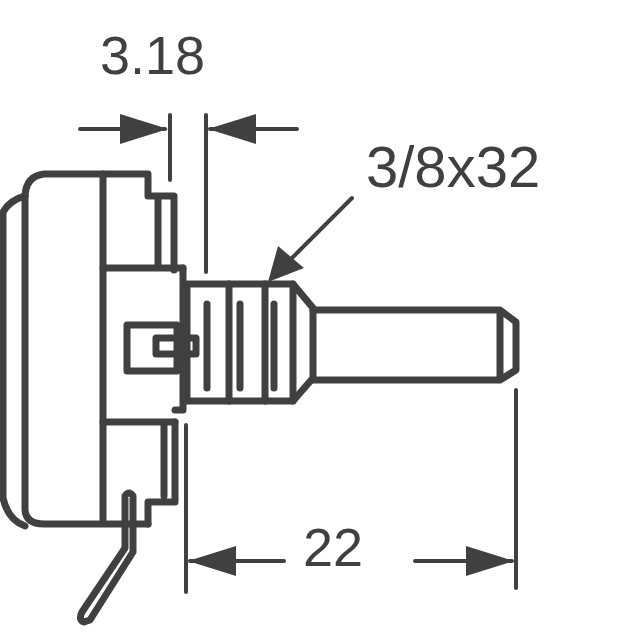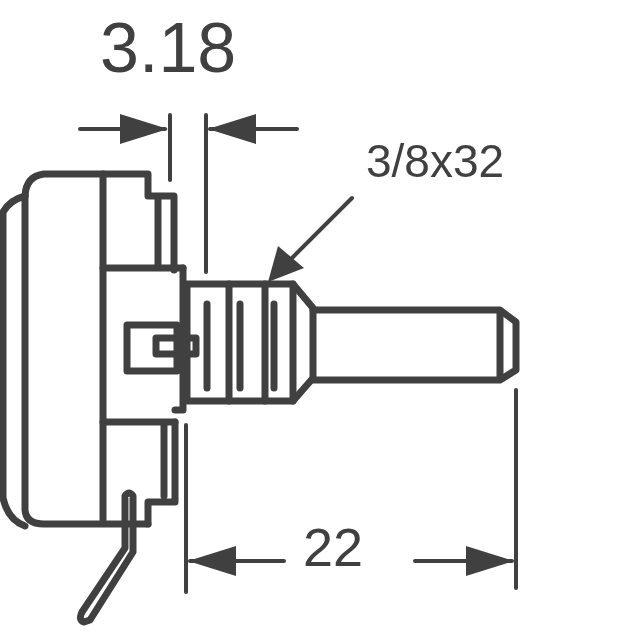--- a/index.html
+++ b/index.html
@@ -1,20 +1,20 @@
 <!DOCTYPE html>
 <html><head>
 <meta charset="utf-8">
 <style>
   html, body { margin:0; padding:0; background:#ffffff; }
   body { width:640px; height:640px; overflow:hidden; position:relative; font-family:"Liberation Sans", sans-serif; }
   #drawing { position:absolute; left:0; top:0; width:640px; height:640px; }
   .dim-label { position:absolute; color:#404041; font-family:"Liberation Sans", sans-serif; line-height:1; white-space:nowrap; }
-  #lbl-318 { left:100px; top:13px; font-size:70px; }
-  #lbl-thread { left:366px; top:138px; font-size:46px; }
+  #lbl-318 { left:100px; top:28px; font-size:54px; }
+  #lbl-thread { left:366px; top:138px; font-size:58px; }
   #lbl-22 { left:303px; top:520px; font-size:54px; }
 </style>
 </head>
 <body>
 
 <svg id="drawing" viewBox="0 0 640 640" xmlns="http://www.w3.org/2000/svg">
   <g fill="none" stroke="#404041" stroke-width="7" stroke-linejoin="round" stroke-linecap="round">
 
     <g>
       <path d="M25,196 Q10,200 3,212 L3,498 Q8,520 25,526"></path>

